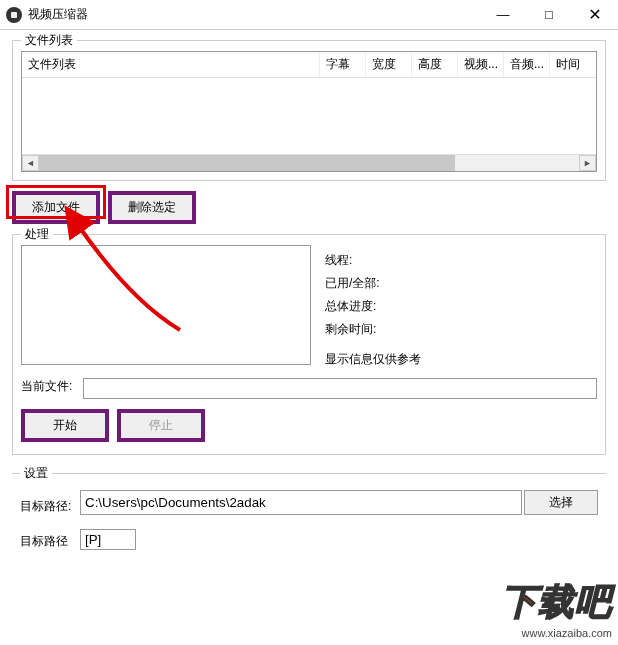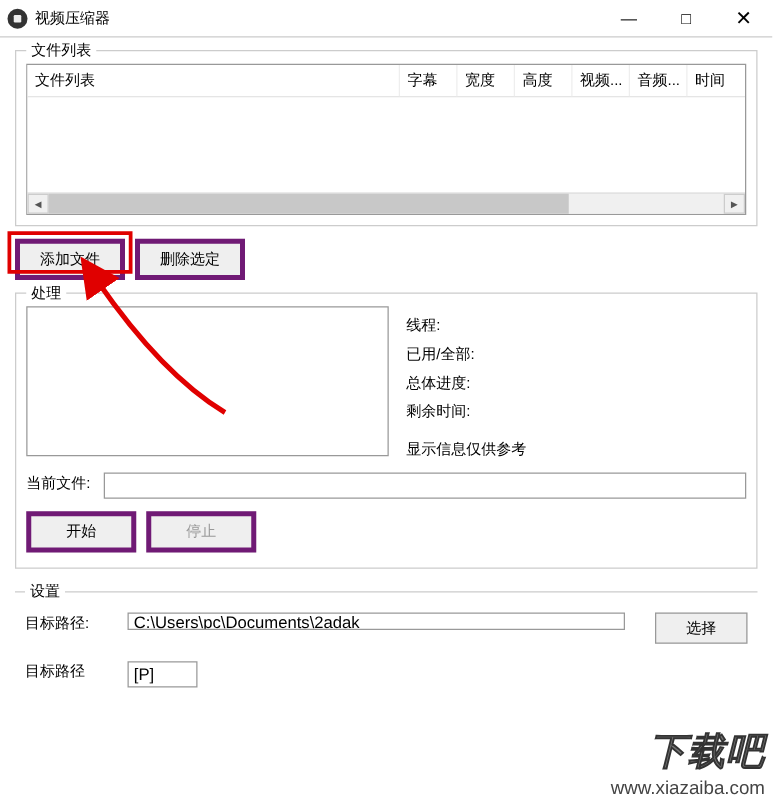--- a/index.html
+++ b/index.html
@@ -42,33 +42,33 @@
   .proc-stats { flex: 1; padding-top: 4px; }
   .stat-row { text-align: left; padding: 3px 0; }
   .stat-note { text-align: left; margin-top: 10px; }
   
   .label-row { display: flex; align-items: flex-start; margin-top: 10px; }
   .label-row .lbl { width: 62px; }
   .label-row .field { flex: 1; border: 1px solid #999; height: 21px; padding: 2px 4px; background: #fff; }
   .label-row .readonly { background: #fff; }
   
   
-  .settings-row { display: flex; align-items: flex-start; gap: 24px; margin-top: 6px; }
+  .settings-row { display: flex; align-items: flex-end; gap: 2px; margin-top: 6px; }
   .settings-row .lbl { width: 58px; }
-  .settings-row .path-input { flex: 1; border: 1px solid #999; height: 14px; padding: 2px 4px; background: #fff; }
+  .settings-row .path-input { flex: 1; border: 1px solid #999; height: 25px; padding: 2px 4px; background: #fff; }
   .settings-row .sbtn { border: 1px solid #999; background: #efefef; width: 74px; text-align: center; padding: 3px 0; }
   .prefix-input { border: 1px solid #999; height: 21px; width: 56px; padding: 2px 4px; background: #fff; margin-left: 80px; }
   
   
   .arrow-svg { position: absolute; pointer-events: none; }
   
   
   .watermark { position: absolute; right: 6px; bottom: 6px; text-align: right; font-family: sans-serif; }
-  .wm-main { font-size: 30px; font-weight: normal; color: #737373; -webkit-text-stroke: 1.5px #333; letter-spacing: 1px; font-style: italic; }
-  .wm-sub { font-size: 15px; color: #444; }
+  .wm-main { font-size: 36px; font-weight: bold; color: #c2410c; -webkit-text-stroke: 1.5px #333; letter-spacing: 1px; font-style: italic; }
+  .wm-sub { font-size: 11px; color: #444; }
 </style>
 </head>
 <body>
 
 <div class="titlebar">
   <div class="app-icon"></div>
   <div class="title-text">视频压缩器</div>
   <div class="win-controls">
     <div class="win-btn">—</div>
     <div class="win-btn">□</div>

